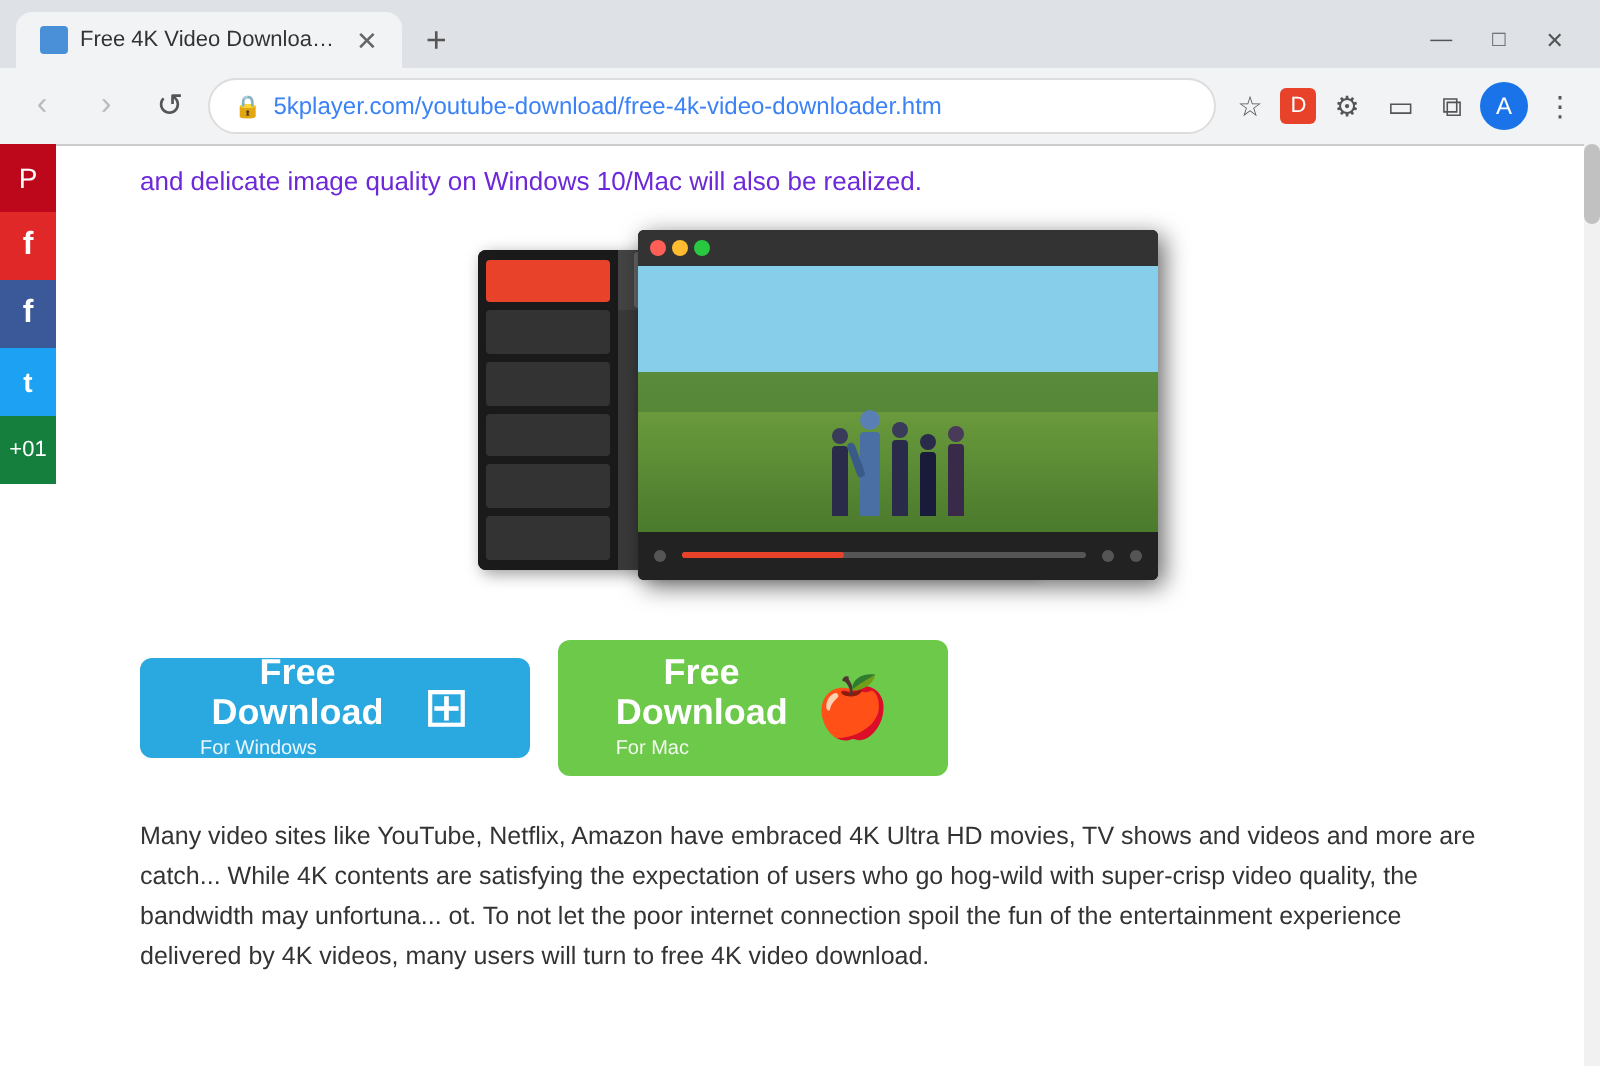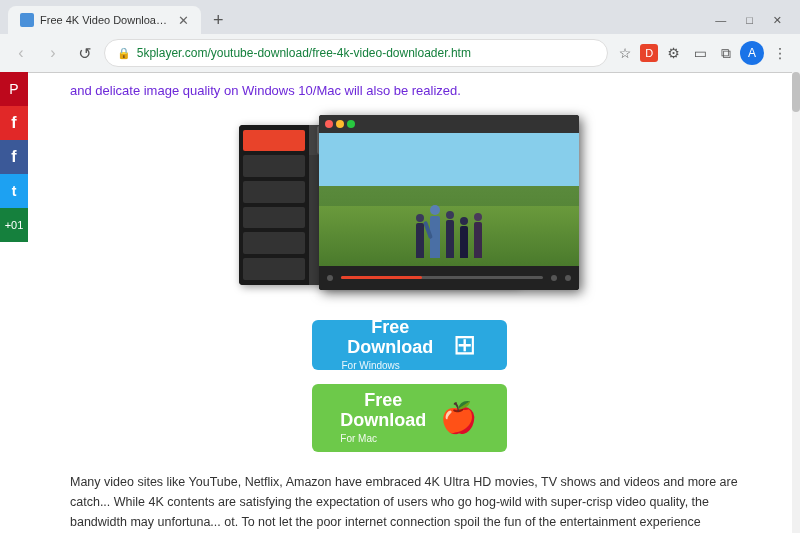--- a/index.html
+++ b/index.html
@@ -102,21 +102,21 @@
       border-radius: 16px;
       padding: 4px 12px;
       font-size: 12px;
       color: #444;
       display: flex;
       align-items: center;
       gap: 6px;
       height: 28px;
     }
     .lock-icon { color: #777; font-size: 11px; }
-    .address-text { font-size: 12px; color: #15803d; text-align: right; }
+    .address-text { font-size: 12px; color: #3b82f6; text-align: right; }
     .toolbar-icons {
       display: flex;
       gap: 4px;
       align-items: center;
     }
     .toolbar-icon {
       color: #555;
       font-size: 14px;
       cursor: pointer;
       padding: 3px 5px;
@@ -328,21 +328,21 @@
       height: 3px;
       background: #555;
       border-radius: 2px;
       position: relative;
     }
     .progress-fill { width: 40%; height: 100%; background: #e8432a; border-radius: 2px; }
 
     
     .download-section {
       display: flex;
-      flex-direction: column;
+      flex-direction: row;
       align-items: center;
       gap: 14px;
       margin: 10px 0 20px 0;
     }
     .download-btn-windows {
       display: flex;
       align-items: center;
       justify-content: center;
       gap: 14px;
       background: #2aa8e0;

